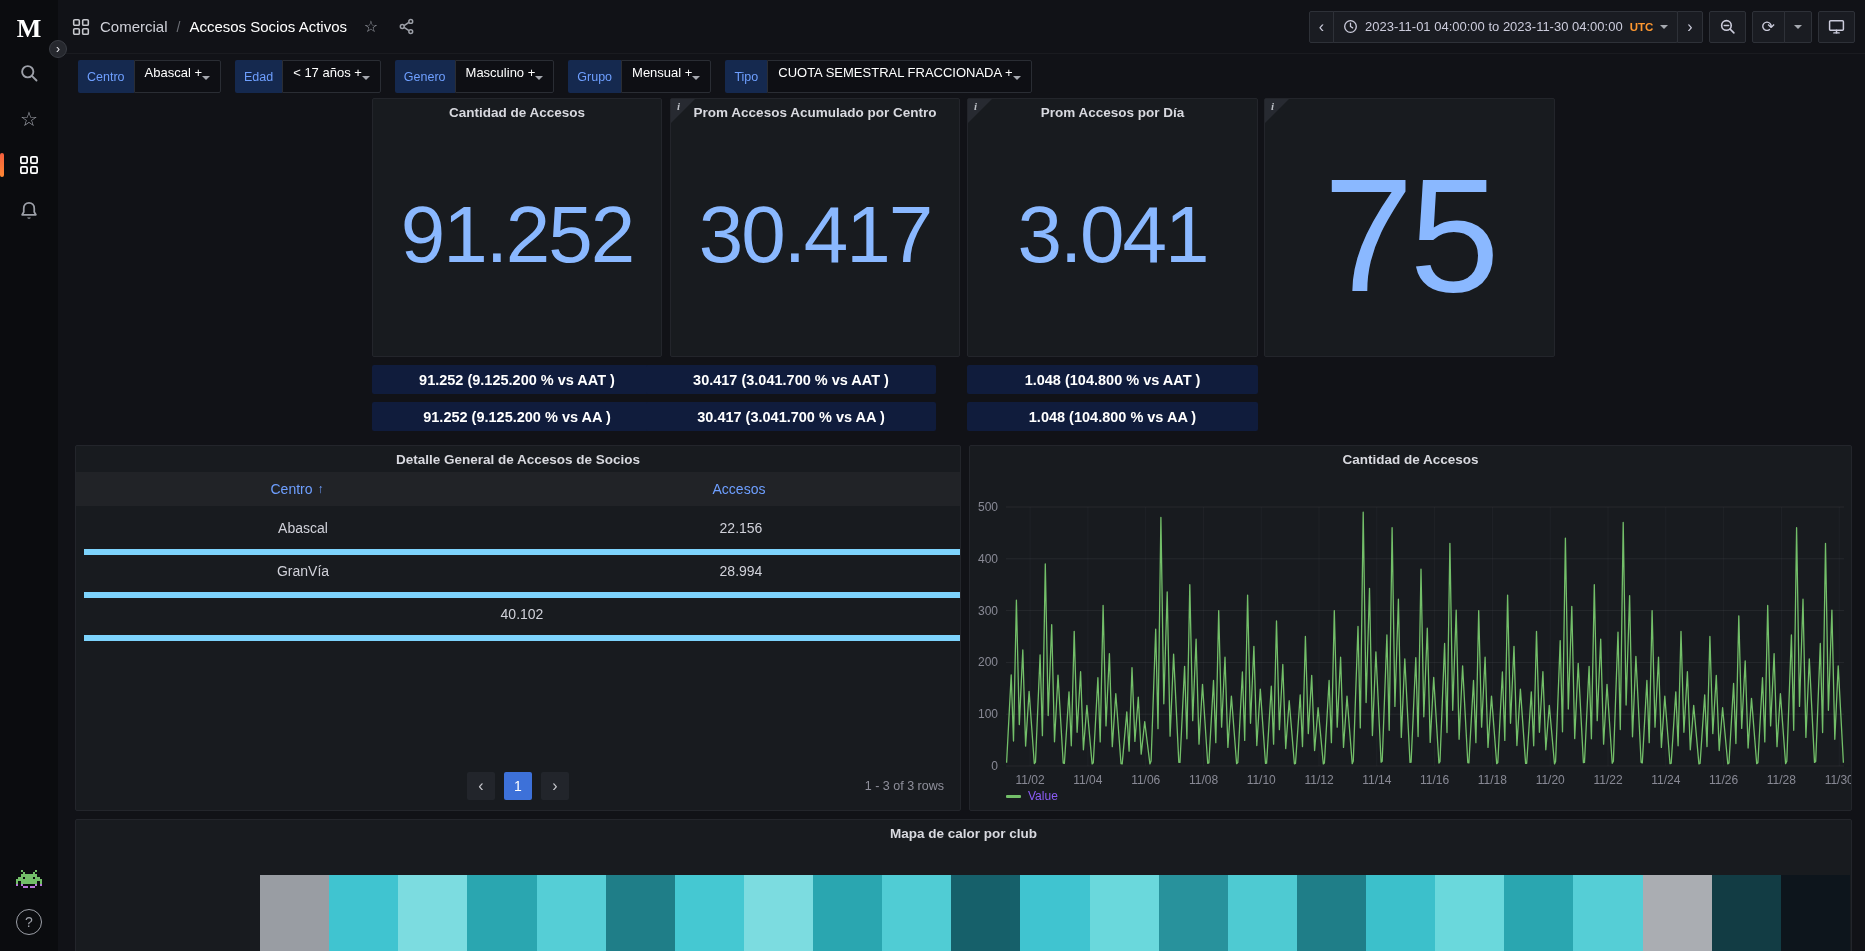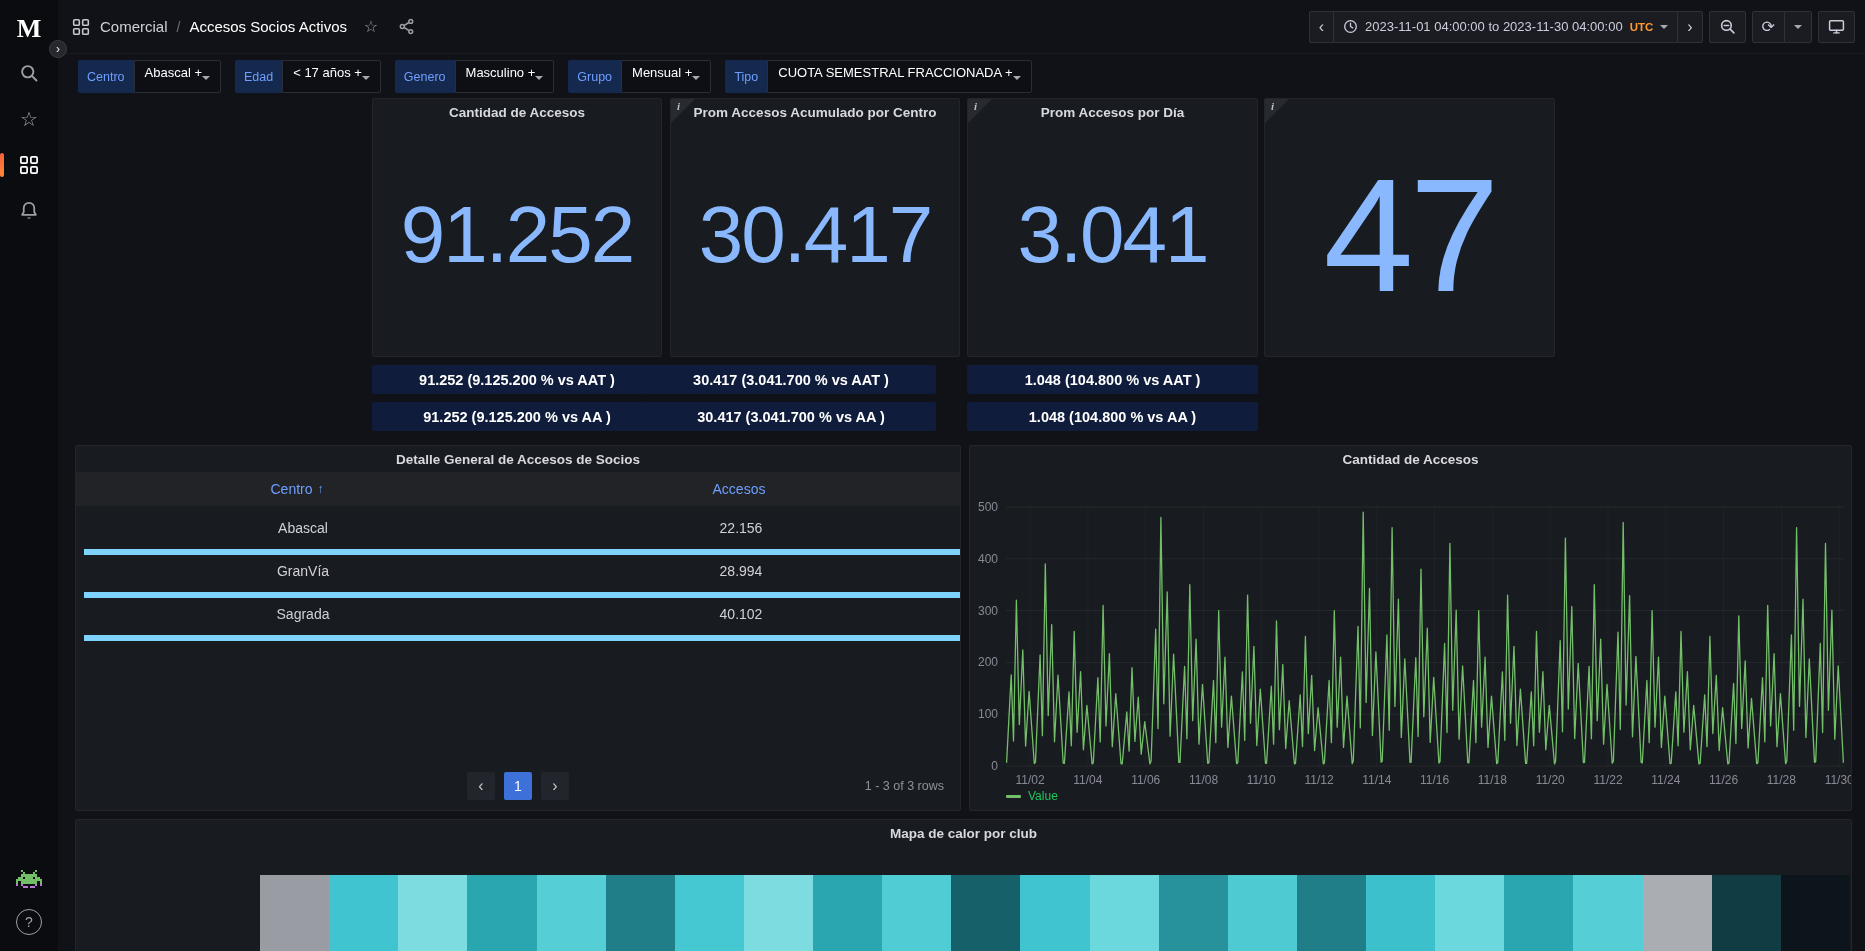--- a/index.html
+++ b/index.html
@@ -91,21 +91,21 @@
 
   
   .pos-chart{left:969px;top:445px;width:883px;height:366px}
   #ts-svg{position:absolute;top:26px;left:0}
   .grid{stroke:rgba(204,204,220,.08);stroke-width:1}
   .vgrid{stroke:rgba(204,204,220,.04);stroke-width:1}
   .tick{fill:rgba(204,204,220,.62);font-size:12px;font-family:"Liberation Sans","DejaVu Sans",sans-serif}
   .ylab{text-anchor:end}.xlab{text-anchor:middle}
   .series{fill:none;stroke-width:1.3;stroke-linejoin:round}
   .legend{position:absolute;left:36px;bottom:7px;display:flex;align-items:center;gap:7px;font-size:12px;
-      color:#22c55e;cursor:pointer}
+      color:#8b5cf6;cursor:pointer}
   .swatch{width:15px;height:3px;border-radius:1px;background:#73BF69}
 
   
   .pos-heat{left:75px;top:819px;width:1777px;height:380px}
   #hm-cells{position:absolute;left:184px;right:1px;top:55px;height:310px;display:flex}
   .hm-cell{flex:1}
 </style>
 </head>
 <body>
 
@@ -282,21 +282,21 @@
   <div class="panel-title">Prom Accesos Acumulado por Centro</div>
   <div class="stat-value">30.417</div>
 </section>
 <section class="panel pos-p3">
   <div class="info-corner">i</div>
   <div class="panel-title">Prom Accesos por Día</div>
   <div class="stat-value">3.041</div>
 </section>
 <section class="panel pos-p4">
   <div class="info-corner">i</div>
-  <div class="stat-value xl">47</div>
+  <div class="stat-value xl">75</div>
 </section>
 
 <div class="ministat row1 col1">91.252 (9.125.200 % vs AAT )</div>
 <div class="ministat row1 col2">30.417 (3.041.700 % vs AAT )</div>
 <div class="ministat row1 col3">1.048 (104.800 % vs AAT )</div>
 <div class="ministat row2 col1">91.252 (9.125.200 % vs AA )</div>
 <div class="ministat row2 col2">30.417 (3.041.700 % vs AA )</div>
 <div class="ministat row2 col3">1.048 (104.800 % vs AA )</div>
 
 <section class="panel pos-table">
@@ -312,21 +312,20 @@
   </div>
   <div class="trow r1">
     <div class="td">Abascal</div>
     <div class="td">22.156</div>
   </div>
   <div class="trow r2">
     <div class="td">GranVía</div>
     <div class="td">28.994</div>
   </div>
   <div class="trow r3">
-    <div class="td">Sagrada</div>
     <div class="td">40.102</div>
   </div>
   <div class="pager">
     <button class="pg-btn">‹</button>
     <button class="pg-btn current">1</button>
     <button class="pg-btn">›</button>
   </div>
   <div class="pager-summary">1 - 3 of 3 rows</div>
 </section>
 

